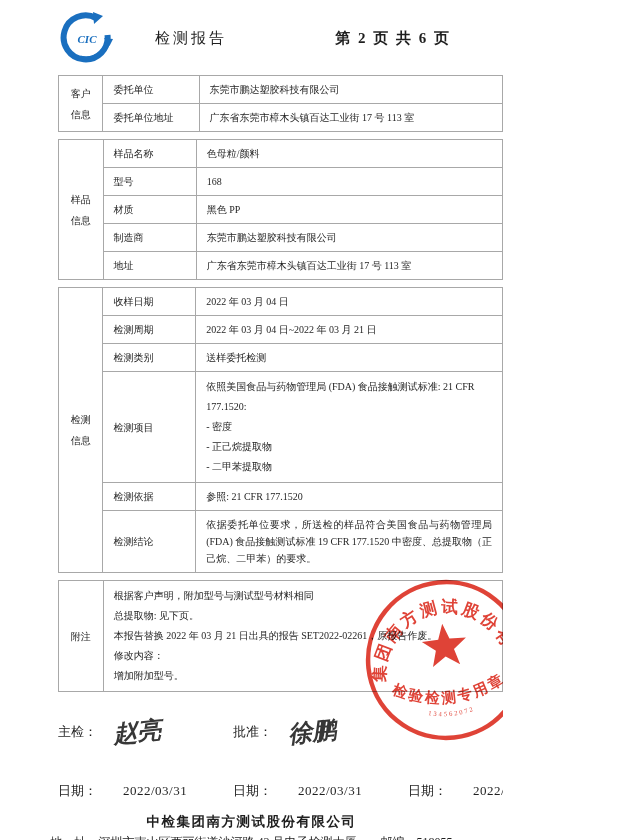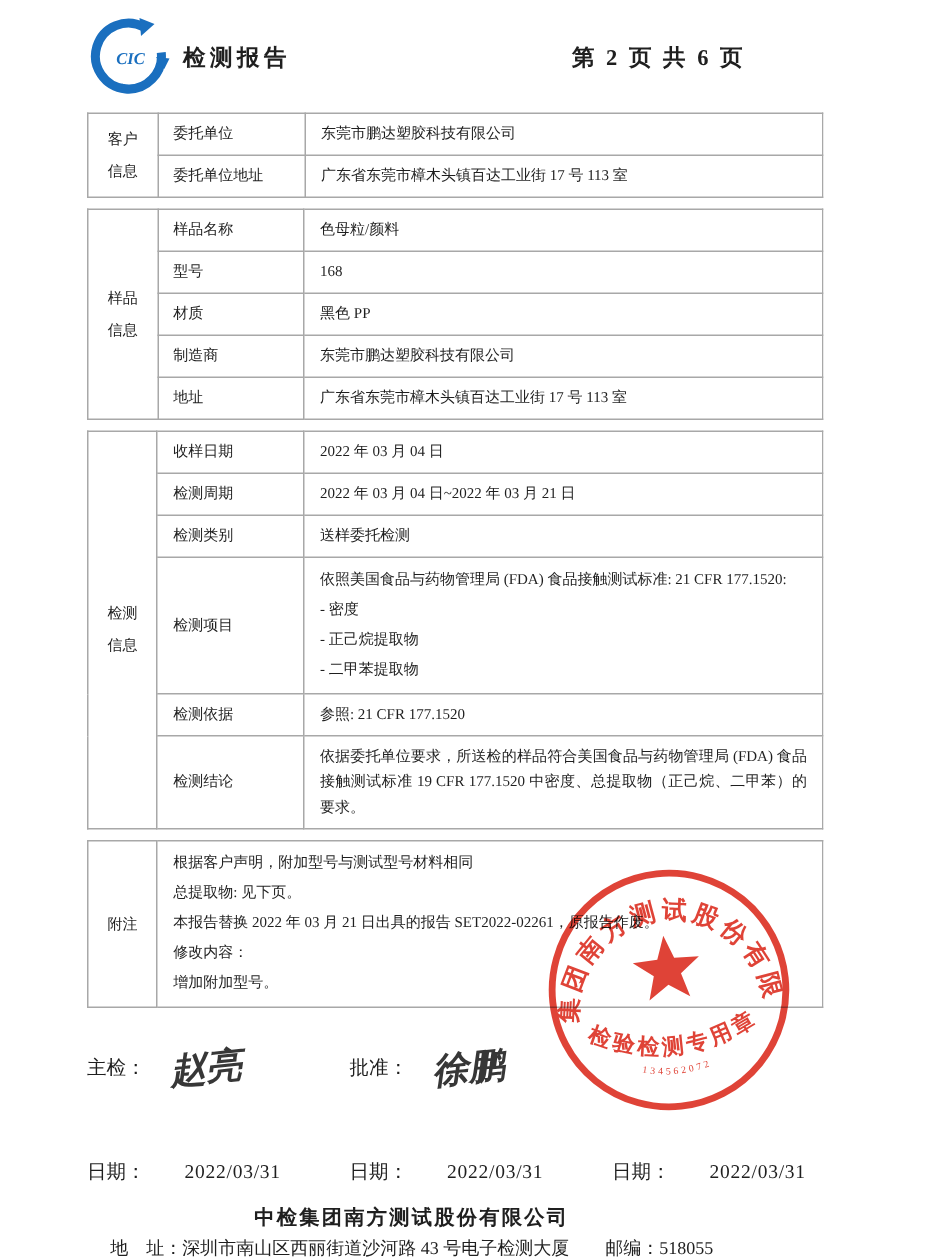--- a/index.html
+++ b/index.html
@@ -1,44 +1,44 @@
 <!DOCTYPE html>
 <html><head>
 <meta charset="utf-8">
 <style>
   html,body{margin:0;padding:0;background:#fff;}
   .page{
-    width:549px;height:840px;position:relative;overflow:hidden;background:#fff;
+    width:503px;height:840px;position:relative;overflow:hidden;background:#fff;
     font-family:"Liberation Serif","DejaVu Serif",serif;color:#1f1f1f;
   }
   
   .header{display:flex;align-items:center;padding:13px 52px 0 60px;height:50px;}
   .logo{flex:0 0 auto;width:54px;height:54px;}
-  .title{font-size:15px;font-weight:bold;letter-spacing:3px;margin-left:8px;white-space:nowrap;}
+  .title{font-size:15px;font-weight:normal;letter-spacing:3px;margin-left:41px;white-space:nowrap;}
   .report-no{font-size:13px;font-weight:bold;margin-left:36px;white-space:nowrap;}
   .report-no .lbl{margin-right:2px;}
   .page-info{font-size:15px;font-weight:bold;margin-left:auto;letter-spacing:2px;white-space:nowrap;}
   
   .tables{margin-top:12px;}
   table.doc{border-collapse:collapse;table-layout:fixed;margin:0 0 7px 58px;}
   table.doc td{border:1px solid #a8a8a8;font-size:10px;padding:5px 10px;line-height:17px;vertical-align:middle;background:#fff;}
   td.sec{text-align:center;padding:5px 4px;}
   td.sec span{display:block;line-height:21px;}
   td.key{white-space:nowrap;}
   .lines div{line-height:20px;}
   .par{line-height:18px;text-align:justify;}
   
   .sign-area{margin:24px 0 0 58px;width:504px;font-size:13px;}
   .sign-row{display:flex;align-items:center;}
   .sign-col{display:flex;align-items:center;width:175px;}
   .sign-col.c3{width:154px;}
   .sign-name{font-size:24px;font-weight:bold;font-style:italic;transform:rotate(-6deg);
     margin-left:16px;color:#222;opacity:.9;white-space:nowrap;}
   .scribble{margin-left:14px;transform:rotate(-4deg);}
-  .dates{margin-top:44px;}
+  .dates{margin-top:34px;}
   .date-val{margin-left:26px;letter-spacing:.5px;}
   
   .footer{text-align:center;margin-top:14px;line-height:16px;font-size:12px;}
   .footer .company{font-size:13.5px;font-weight:bold;letter-spacing:1.5px;margin-bottom:4px;}
   
   .stamp{position:absolute;left:360px;top:574px;width:172px;height:172px;
     mix-blend-mode:multiply;opacity:.92;pointer-events:none;color:#dd3326;}
 </style>
 </head>
 <body>

